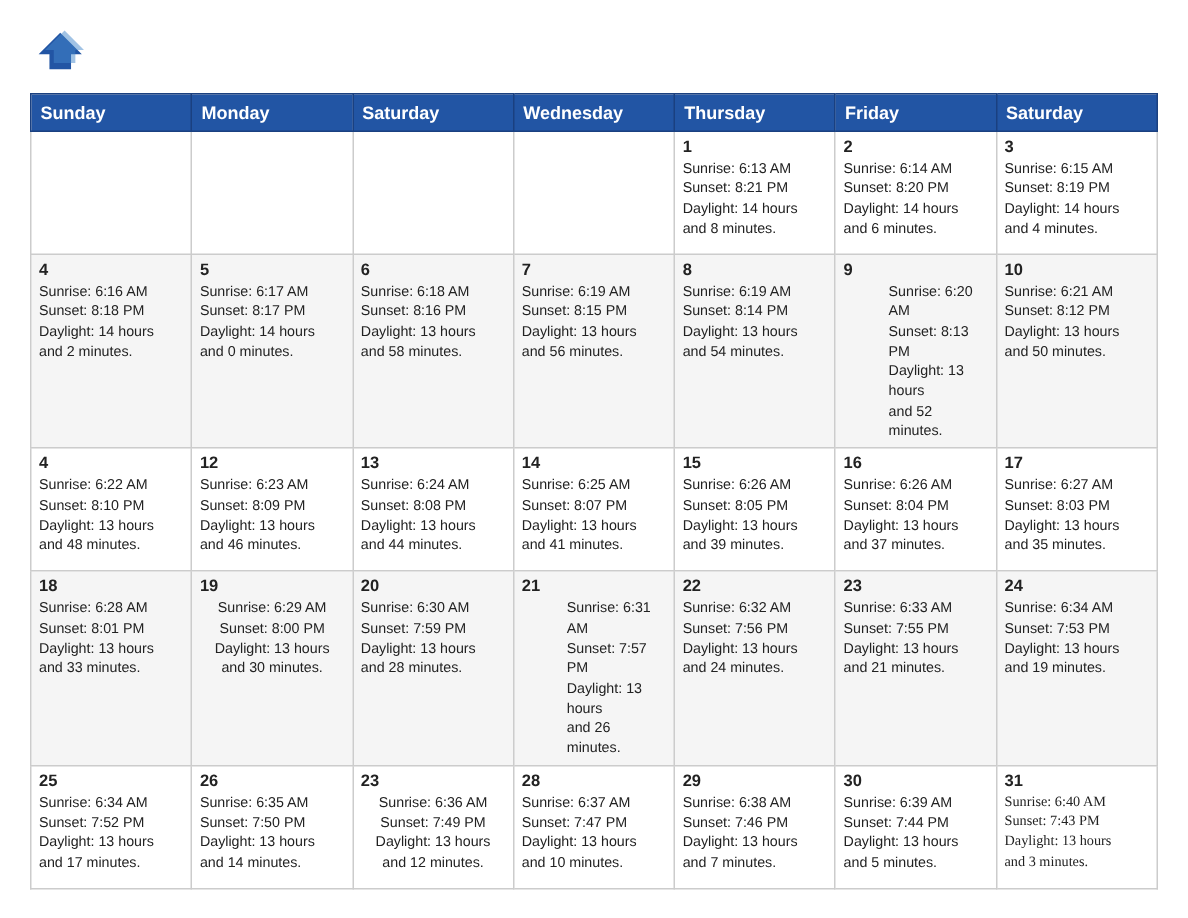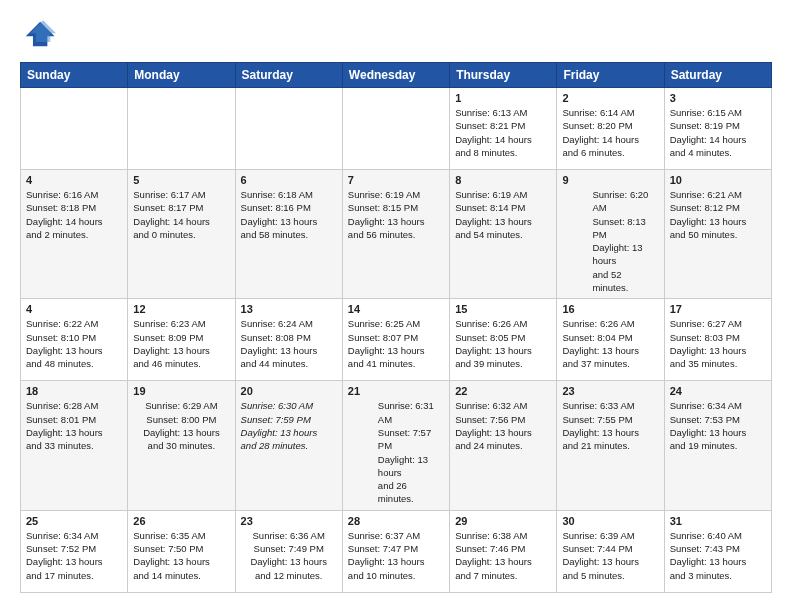--- a/index.html
+++ b/index.html
@@ -264,21 +264,21 @@
           </td>
           <td>
             <span class="day-num">19</span>
             <div class="day-info" style="white-space: pre-line; text-align: center;">Sunrise: 6:29 AM
 Sunset: 8:00 PM
 Daylight: 13 hours
 and 30 minutes.</div>
           </td>
           <td>
             <span class="day-num">20</span>
-            <div class="day-info" style="white-space: pre-line; font-style: italic;">Sunrise: 6:30 AM
+            <div class="day-info" style="white-space: pre-line;">Sunrise: 6:30 AM
 Sunset: 7:59 PM
 Daylight: 13 hours
 and 28 minutes.</div>
           </td>
           <td>
             <span class="day-num">21</span>
             <div class="day-info" style="white-space: pre-line; margin-left: 30px;">Sunrise: 6:31 AM
 Sunset: 7:57 PM
 Daylight: 13 hours
 and 26 minutes.</div>
@@ -343,21 +343,21 @@
           </td>
           <td>
             <span class="day-num">30</span>
             <div class="day-info" style="white-space: pre-line;">Sunrise: 6:39 AM
 Sunset: 7:44 PM
 Daylight: 13 hours
 and 5 minutes.</div>
           </td>
           <td>
             <span class="day-num">31</span>
-            <div class="day-info" style="white-space: pre-line;">Sunrise: 6:40 AM
+            <div class="day-info" style="white-space: pre-line; font-family: Liberation Serif, serif;">Sunrise: 6:40 AM
 Sunset: 7:43 PM
 Daylight: 13 hours
 and 3 minutes.</div>
           </td>
         </tr>
       </tbody>
   </table>
 </div>
 
 </body></html>

